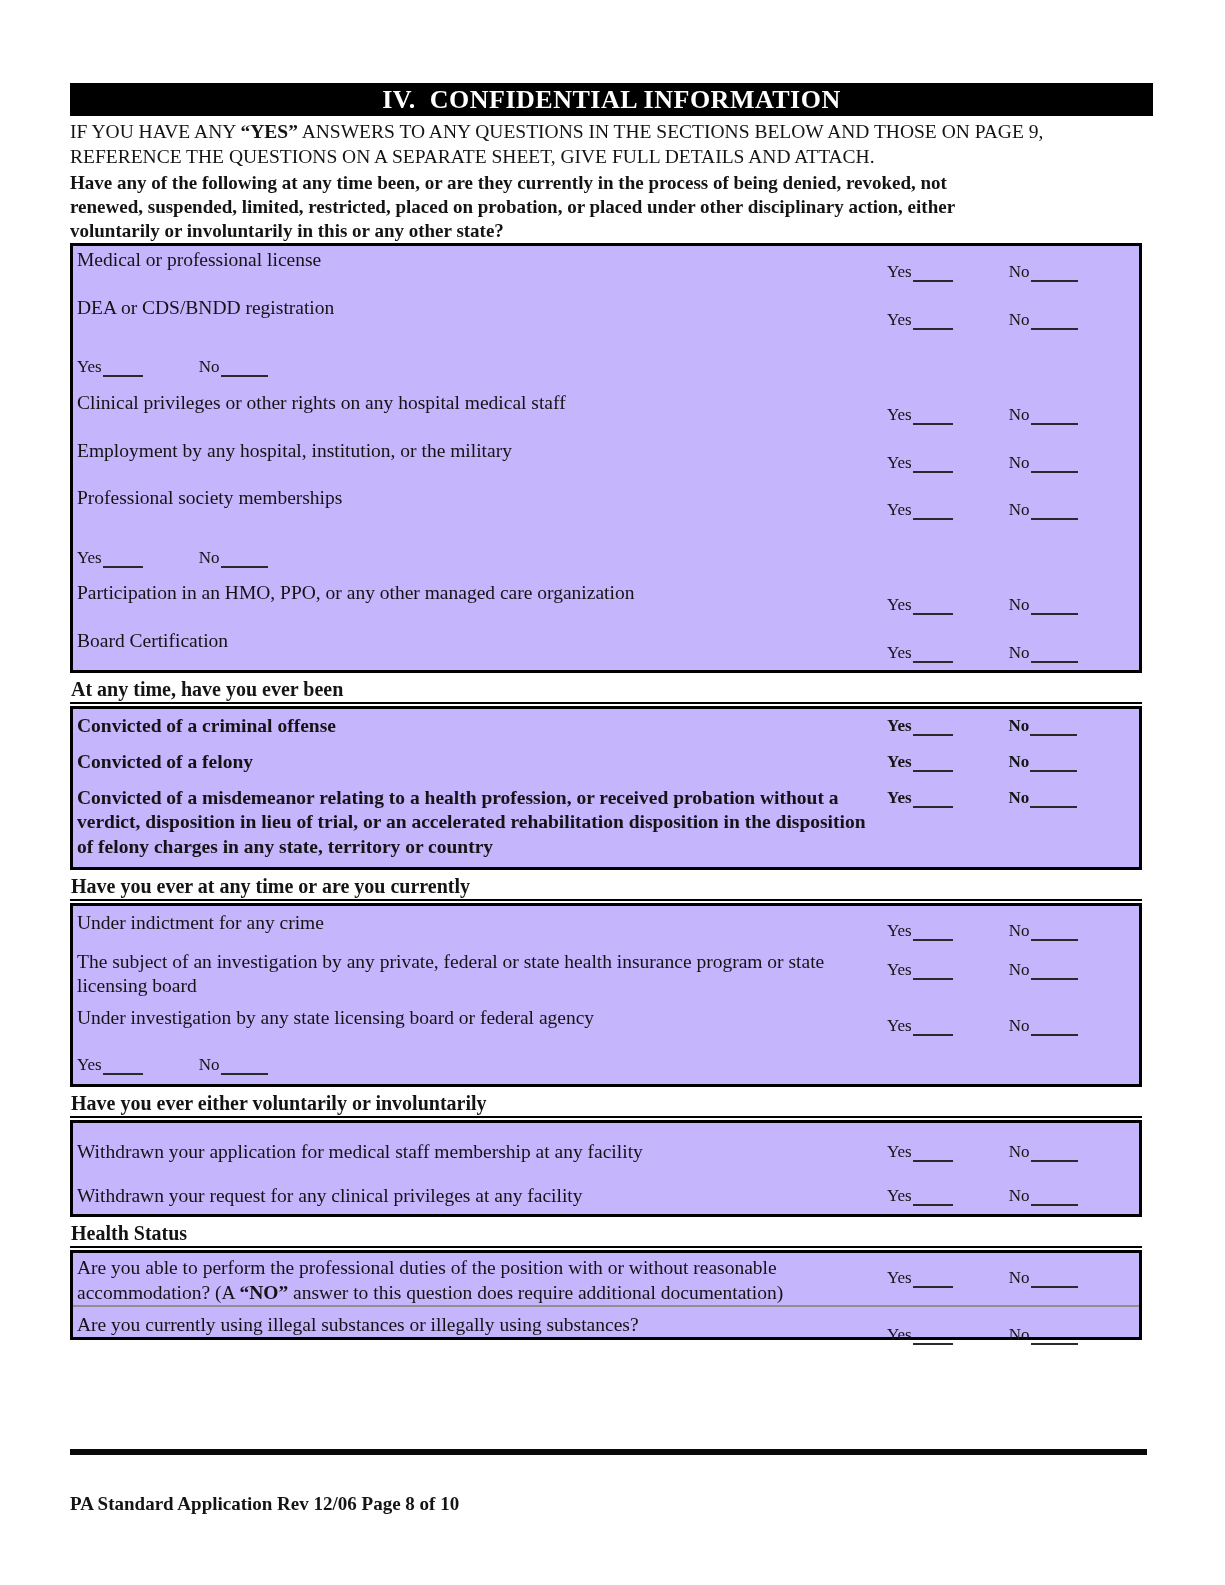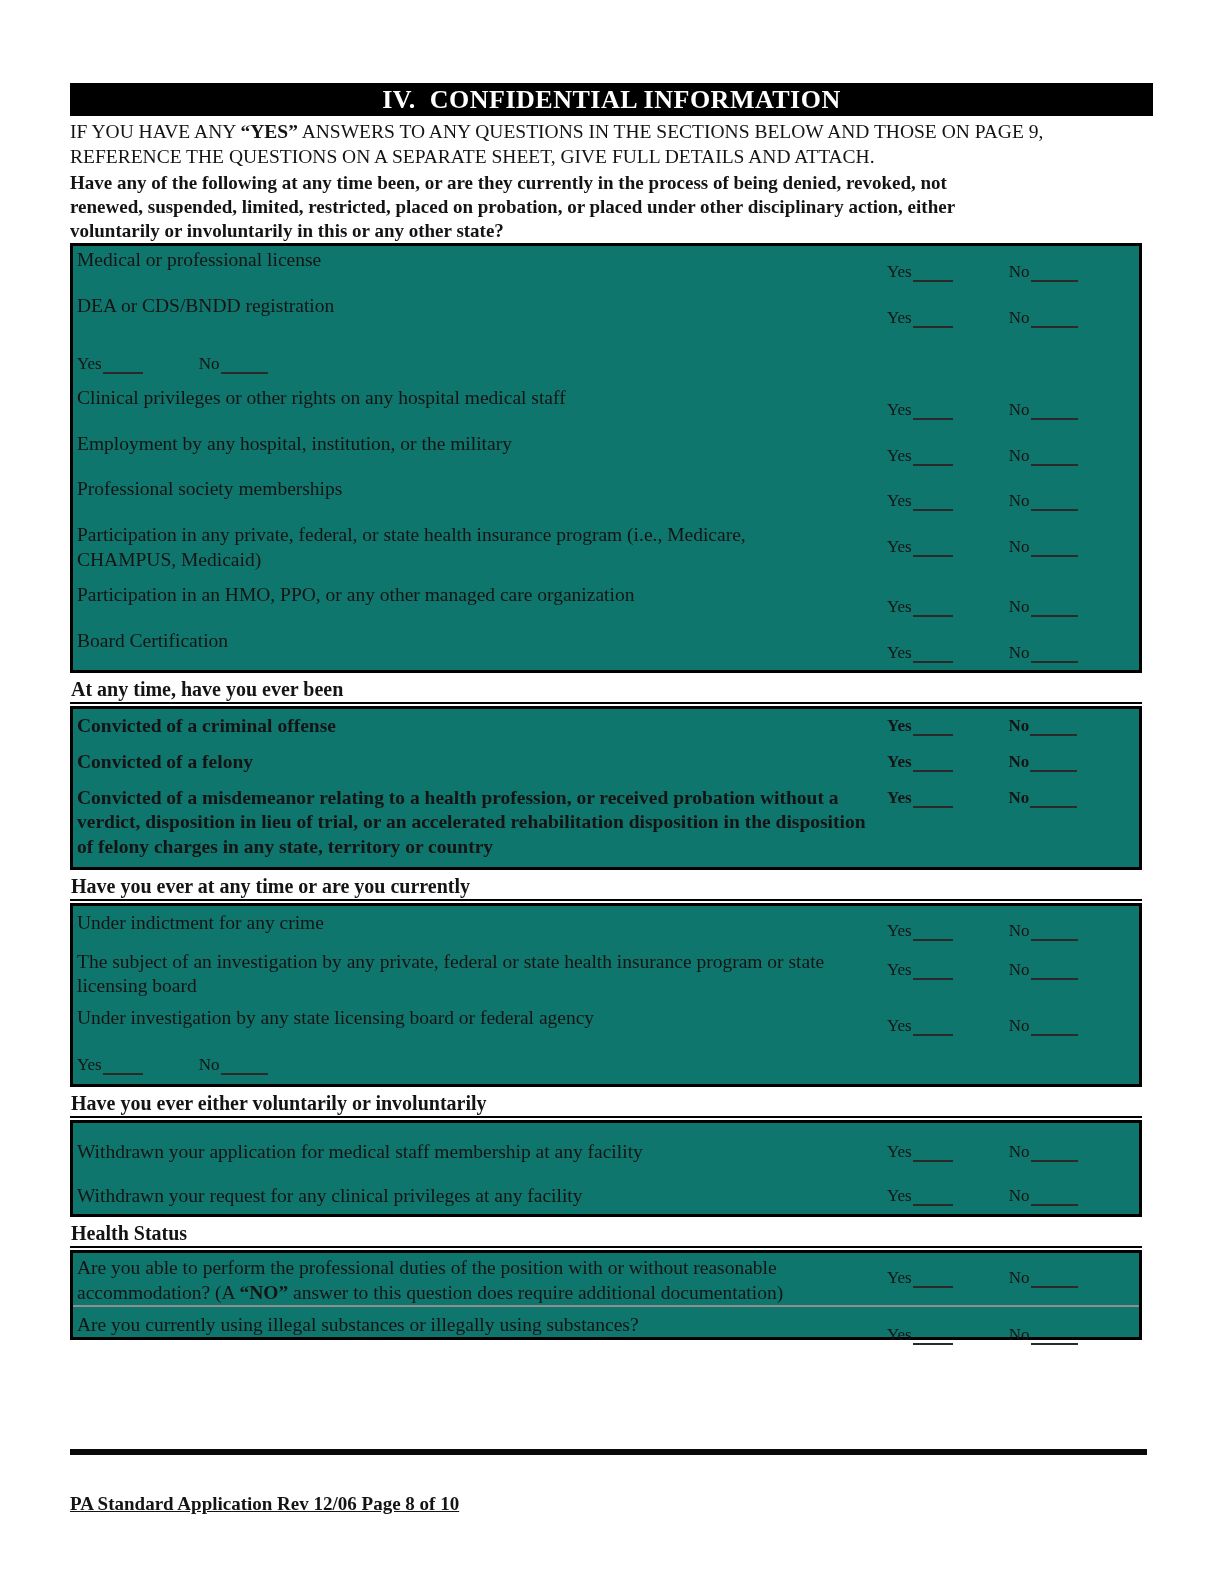--- a/index.html
+++ b/index.html
@@ -20,21 +20,21 @@
   .lead  { margin:2px 0 0; font-weight:bold; font-size:19px; line-height:24px; white-space:pre; }
 
   .section-header {
     margin-top:4px; font-weight:bold; font-size:20px; line-height:22px;
     width:1072px; box-sizing:border-box; padding:1px 0 2px 1px;
     border-bottom:2px solid #000;
   }
 
   .qbox {
     margin-top:2px; width:1072px; box-sizing:border-box;
-    border:3px solid #000; background:#0f766e;
+    border:3px solid #000; background:#c4b5fd;
     display:flex; flex-direction:column; justify-content:space-between;
   }
   .sec-0 { height:430px; margin-top:0; padding:2px 0 6px; }
   .sec-1 { height:164px; padding:5px 0 8px;font-weight:bold; }
   .sec-2 { height:184px; padding:5px 0 8px; }
   .sec-3 { height:97px;  padding:17px 0 6px; }
   .sec-4 { height:90px;  padding:3px 0 6px; }
 
   .qrow { display:flex; align-items:flex-start; padding-left:4px; }
   .sec-4 .qrow + .qrow { border-top:2px solid #8f8f8f; padding-top:6px; }
@@ -51,21 +51,21 @@
   .no-blank { width:47px; margin-left:1px; }
 
   .footer { position:absolute; left:70px; top:1449px; width:1083px; }
   .footer-rule { width:1077px; height:6px; background:#0a0a0a; }
   .footer-row {
     margin-top:38px; display:flex; justify-content:space-between;
     align-items:flex-end; font-size:19px; width:1048px;
   }
   .fname { font-weight:bold; font-size:20px; }
   .name-line { display:inline-block; width:478px; height:19px; border-bottom:2px solid #6e6e6e; margin-left:6px; }
-  .frev { font-weight:bold;text-decoration:underline; }
+  .frev { font-weight:bold; }
 </style>
 </head>
 <body>
 
 <div class="content">
   <div class="title-bar">
     <span>IV.  CONFIDENTIAL INFORMATION</span>
   </div>
 
   <p class="intro"><span>IF YOU HAVE ANY </span><span class="b">“YES”</span><span> ANSWERS TO ANY QUESTIONS IN THE SECTIONS BELOW AND THOSE ON PAGE 9,
@@ -124,22 +124,20 @@
         <div class="qrow">
           <div class="qlabel"><span>Professional society memberships</span></div>
           <div class="yesno">
             <span>Yes</span>
             <span class="blank yes-blank"></span>
             <span class="no-lbl">No</span>
             <span class="blank no-blank"></span>
           </div>
         </div>
         <div class="qrow">
-          <div class="qlabel"><span>Participation in any private, federal, or state health insurance program (i.e., Medicare,
-CHAMPUS, Medicaid)</span></div>
           <div class="yesno">
             <span>Yes</span>
             <span class="blank yes-blank"></span>
             <span class="no-lbl">No</span>
             <span class="blank no-blank"></span>
           </div>
         </div>
         <div class="qrow">
           <div class="qlabel"><span>Participation in an HMO, PPO, or any other managed care organization</span></div>
           <div class="yesno">

